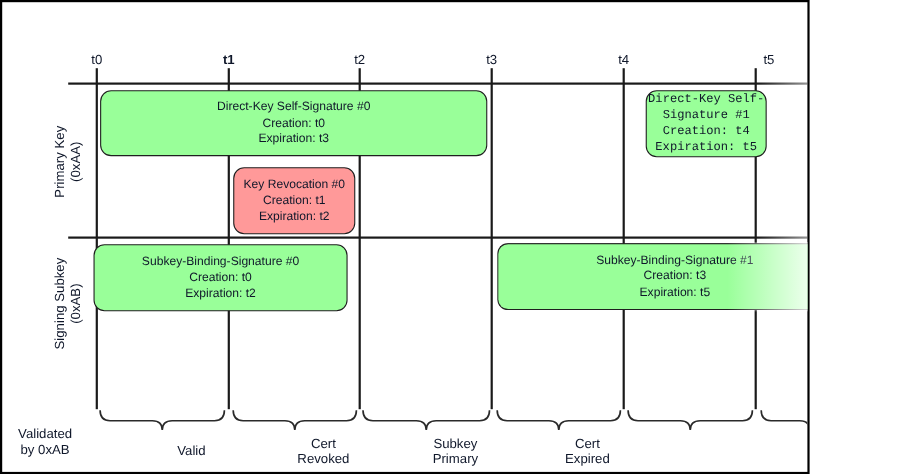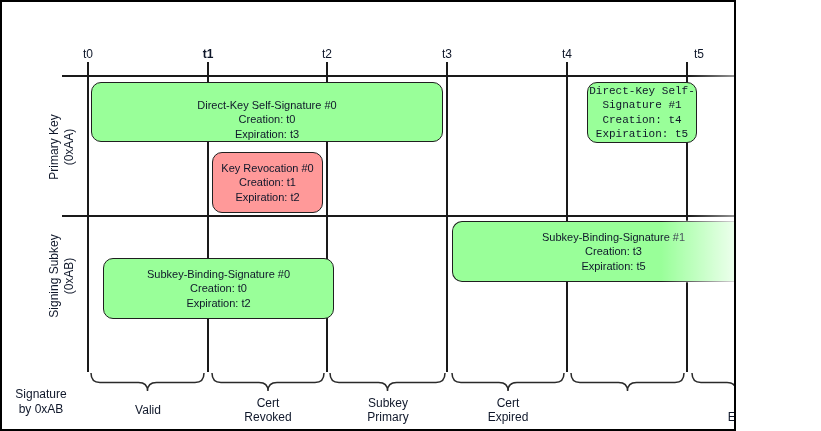--- a/index.html
+++ b/index.html
@@ -14,33 +14,33 @@
   .tick-label { position:absolute; top:45px; width:34px; margin-left:-17px;
                 text-align:center; font-size:12px; line-height:14px; }
   .row-label { position:absolute; transform:translate(-50%,-50%) rotate(-90deg);
                text-align:center; font-size:12px; line-height:15px; white-space:pre-line; }
   .sig-box { position:absolute; box-sizing:border-box; border:1.5px solid #1f1f1f;
              border-radius:10px; display:flex; flex-direction:column; justify-content:center;
              align-items:center; text-align:center; font-size:11px; line-height:14.5px; }
   .sig-box .ttl, .sig-box .crt, .sig-box .exp { white-space:pre-line; }
   .box-green { background:#99ff99; }
   .box-red   { background:#ff9999;justify-content:center; }
-  #box-dkss0 { left:89px;  top:80px;  width:352px; height:60px;justify-content:flex-end; }
+  #box-dkss0 { left:89px;  top:80px;  width:352px; height:60px; }
   #box-dkss1 { left:585px; top:80px;  width:110px; height:61px;font-family:Liberation Mono, monospace; }
   #box-rev0  { left:210px; top:150px; width:111px; height:61px; }
-  #box-sbs0  { left:101px;  top:220px; width:231px; height:61px;margin-top:36px; }
+  #box-sbs0  { left:83px;  top:220px; width:231px; height:61px; }
   #box-sbs1  { left:450px; top:219px; width:322px; height:61px;
                border-right:none; border-radius:10px 0 0 10px; }
   .fade-right { position:absolute; top:-2px; bottom:-2px; right:-2px; width:115px;
                 background:linear-gradient(to right, rgba(255,255,255,0) 0%, #ffffff 78%);
                 pointer-events:none; }
   .braces-svg { position:absolute; left:0; top:0; width:821px; height:431px; pointer-events:none; }
   .seg-label { position:absolute; top:392px; height:32px; transform:translateX(-50%);
                display:flex; flex-direction:column; justify-content:center;
-               text-align:center; font-size:12px; line-height:14px; white-space:pre-line; }
+               text-align:center; font-size:12px; line-height:14px; white-space:pre-line;margin-left:26px; }
   .axis-label { position:absolute; left:9px; top:385px; width:60px; text-align:center;
                 font-size:12px; line-height:15px; white-space:pre-line; }
 </style>
 </head>
 <body>
 
 <div class="canvas">
 
   <div class="hline" style="top:73px;"></div>
   <div class="hline" style="top:213px;"></div>
@@ -117,16 +117,16 @@
   <div class="seg-label" style="left:146px;">Valid</div>
   <div class="seg-label" style="left:266px;">Cert
 Revoked</div>
   <div class="seg-label" style="left:386px;">Subkey
 Primary</div>
   <div class="seg-label" style="left:506px;">Cert
 Expired</div>
   <div class="seg-label" style="left:746px;">Cert
 Expired</div>
 
-  <div class="axis-label">Signature
+  <div class="axis-label">Validated
 by 0xAB</div>
 
 </div>
 
 </body></html>

